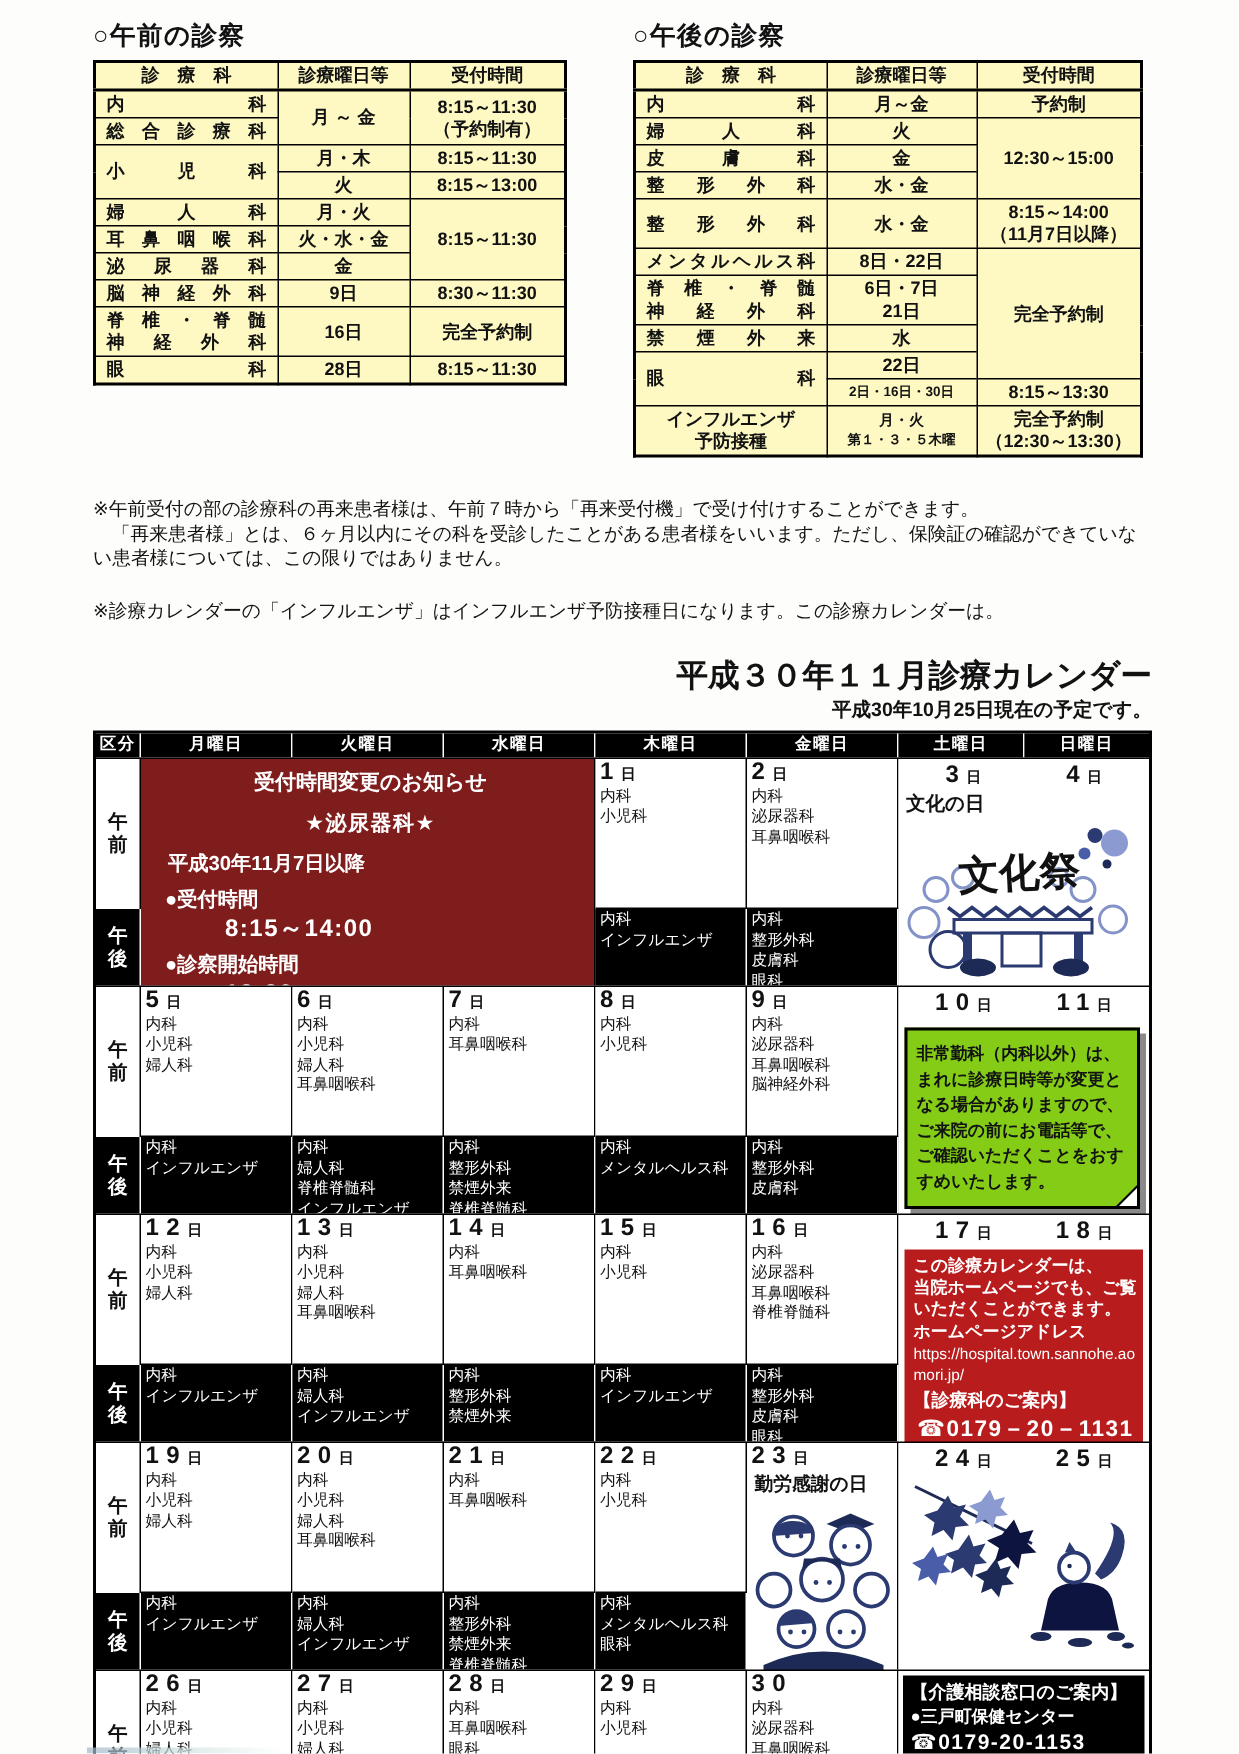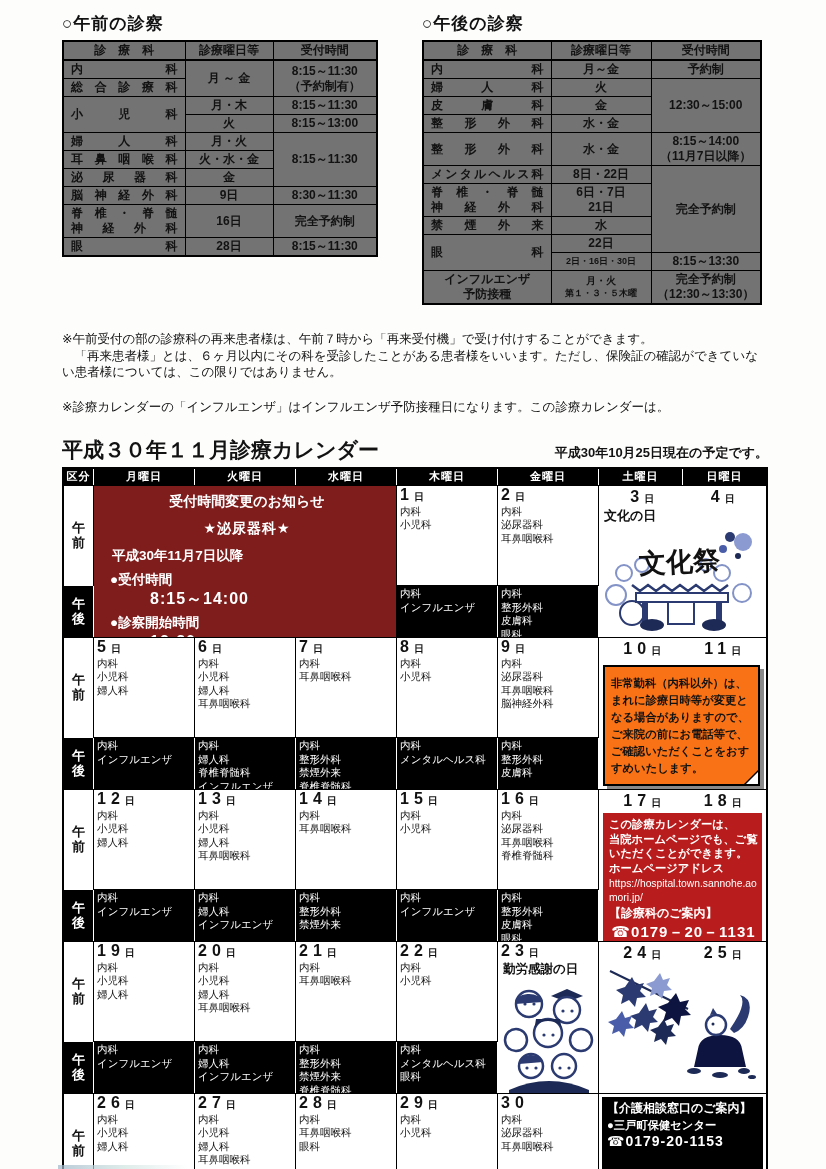--- a/index.html
+++ b/index.html
@@ -3,38 +3,38 @@
 <meta charset="utf-8">
 <style>
   * { box-sizing: border-box; margin: 0; padding: 0; }
   html,body { width: 826px; height: 1169px; background: #fdfdfc; color: #121212;
     font-family: "Liberation Sans", "DejaVu Sans", sans-serif; overflow: hidden; }
   .sheet { position: relative; width: 826px; height: 1169px; padding: 12px 0 0 62px; }
 
   
   .top-area { display: flex; gap: 44px; }
   .sec-title { font-size: 17px; font-weight: bold; margin-bottom: 5px; letter-spacing: 1px; }
-  table.sched { border-collapse: collapse; border: 2px solid #000; background: #737373; }
+  table.sched { border-collapse: collapse; border: 2px solid #000; background: #fef9c3; }
   .sched th, .sched td { border: 1px solid #000; font-size: 12px; font-weight: bold;
     text-align: center; vertical-align: middle; padding: 1px 4px; line-height: 1.25; }
   .sched th { border-bottom: 2px solid #000; }
   .sched .dept { text-align: justify; text-align-last: justify; white-space: pre-line; padding: 1px 7px; }
   .sched .pre { white-space: pre-line; }
   .sched .small { font-size: 9px; }
   .m-table col.c1 { width: 122px; } .m-table col.c2 { width: 88px; } .m-table col.c3 { width: 104px; }
   .p-table col.c1 { width: 128px; } .p-table col.c2 { width: 100px; } .p-table col.c3 { width: 110px; }
 
   
   .notes { width: 708px; margin-top: 9px; font-size: 12.5px; line-height: 1.34;
     white-space: pre-line; font-weight: 500; }
   .notes div { margin-bottom: 1px; }
 
   
   .cal-title-row { width: 706px; display: flex; justify-content: space-between;
-    align-items: flex-end; margin: 3px 0 3px 0; }
+    align-items: flex-end; margin: 3px 0 3px 0; flex-direction: column; }
   .cal-title { font-size: 21px; font-weight: bold; letter-spacing: 0px; }
   .cal-asof { font-size: 13px; font-weight: bold; padding-bottom: 2px; }
 
   
   .calendar { width: 706px; border: 2px solid #000; background: #fff; }
   .grid8 { display: grid; grid-template-columns: 30px 101px 101px 101px 101px 101px 84px 83px; }
   .cal-head div { background: #000; color: #fff; font-size: 11px; font-weight: bold;
     text-align: center; height: 16px; line-height: 15px; border-right: 1px solid #fff; letter-spacing: 1px; }
   .cal-head div:last-child { border-right: none; }
   .week { grid-template-rows: 100px 51px; border-top: 1px solid #000; position: relative; }
@@ -62,21 +62,21 @@
 
   
   .weekend { grid-column: 7 / 9; grid-row: 1 / 3; background: #fff; padding: 2px 3px; position: relative; }
   .we-dates { display: flex; }
   .we-dates .dateline { flex: 1; text-align: center; }
   .holiday-label { font-size: 13px; font-weight: bold; padding-left: 2px; }
   .fri-holiday { grid-column: 6 / 7; grid-row: 1 / 3; background: #fff;
     border-right: 1px solid #000; padding: 0 3px; }
 
   
-  .note-box { margin: 6px 3px 0 1px; background: #f97316; border: 2px solid #000;
+  .note-box { margin: 6px 3px 0 1px; background: #84cc16; border: 2px solid #000;
     box-shadow: 4px 4px 0 #8a8a8a; padding: 8px 4px 6px 6px; font-size: 11.3px;
     font-weight: bold; line-height: 1.52; white-space: pre-line; position: relative; }
   .note-box .fold { position: absolute; right: -1px; bottom: -1px; width: 0; height: 0;
     border-style: solid; border-width: 0 0 16px 16px; border-color: transparent transparent #000 transparent; }
   .note-box .fold::after { content: ""; position: absolute; left: -13px; top: 3px; width: 0; height: 0;
     border-style: solid; border-width: 0 0 12px 12px; border-color: transparent transparent #fff transparent; }
 
   
   .info-box { margin: 2px 1px 0 1px; background: #b91c1c; color: #fff; padding: 4px 4px 5px 6px; font-weight: bold; }
   .ib-main { font-size: 11.3px; line-height: 1.32; white-space: pre-line; }

